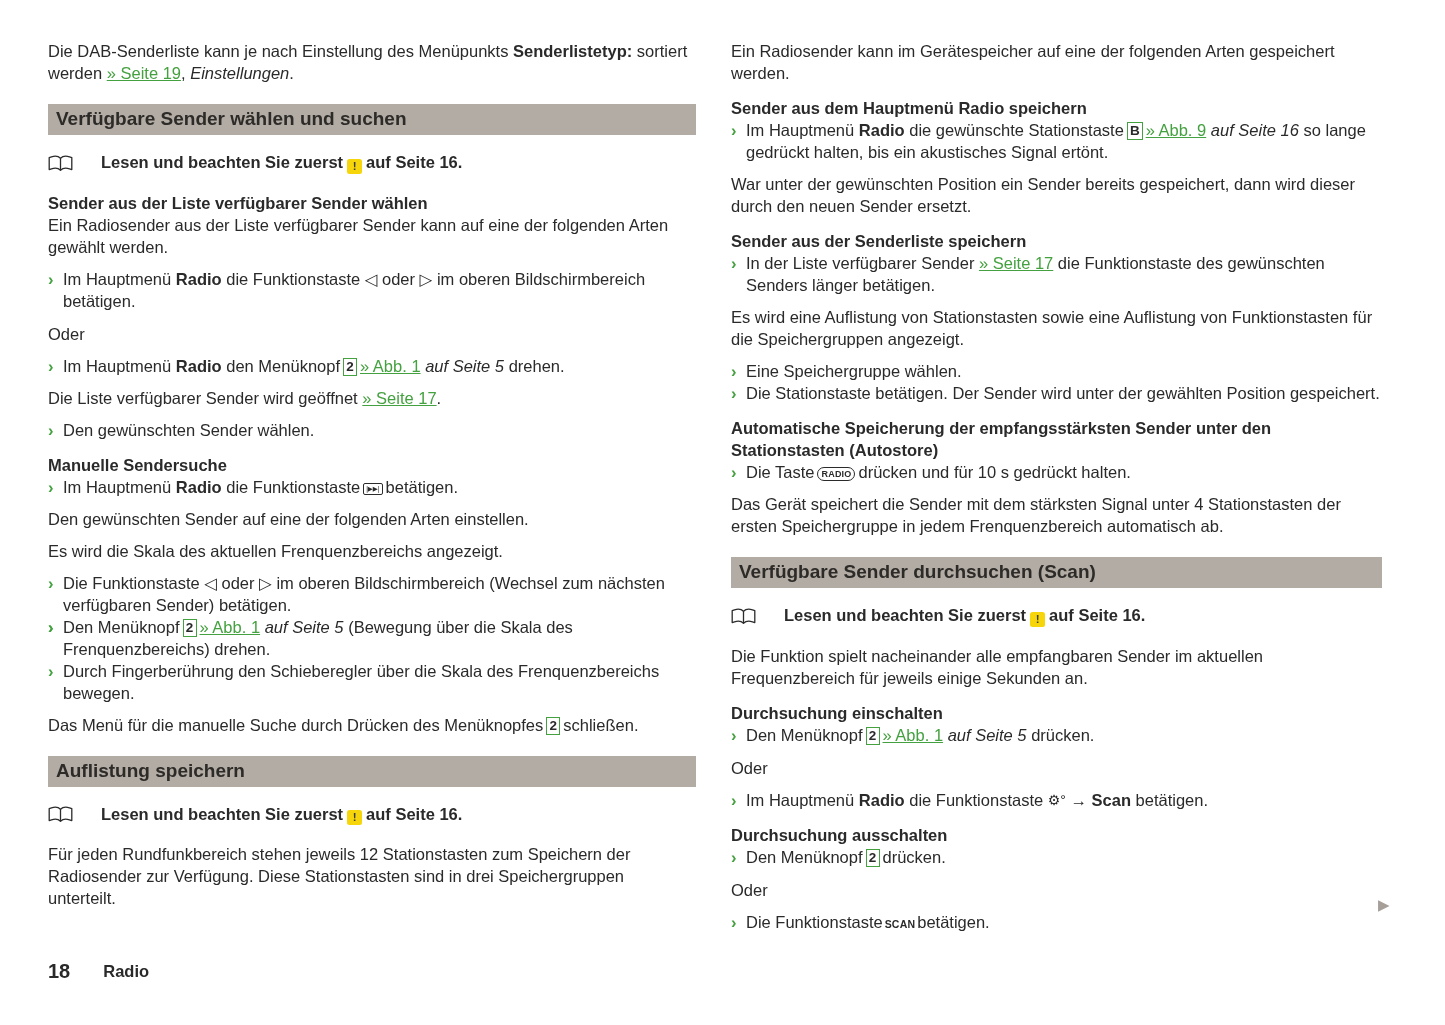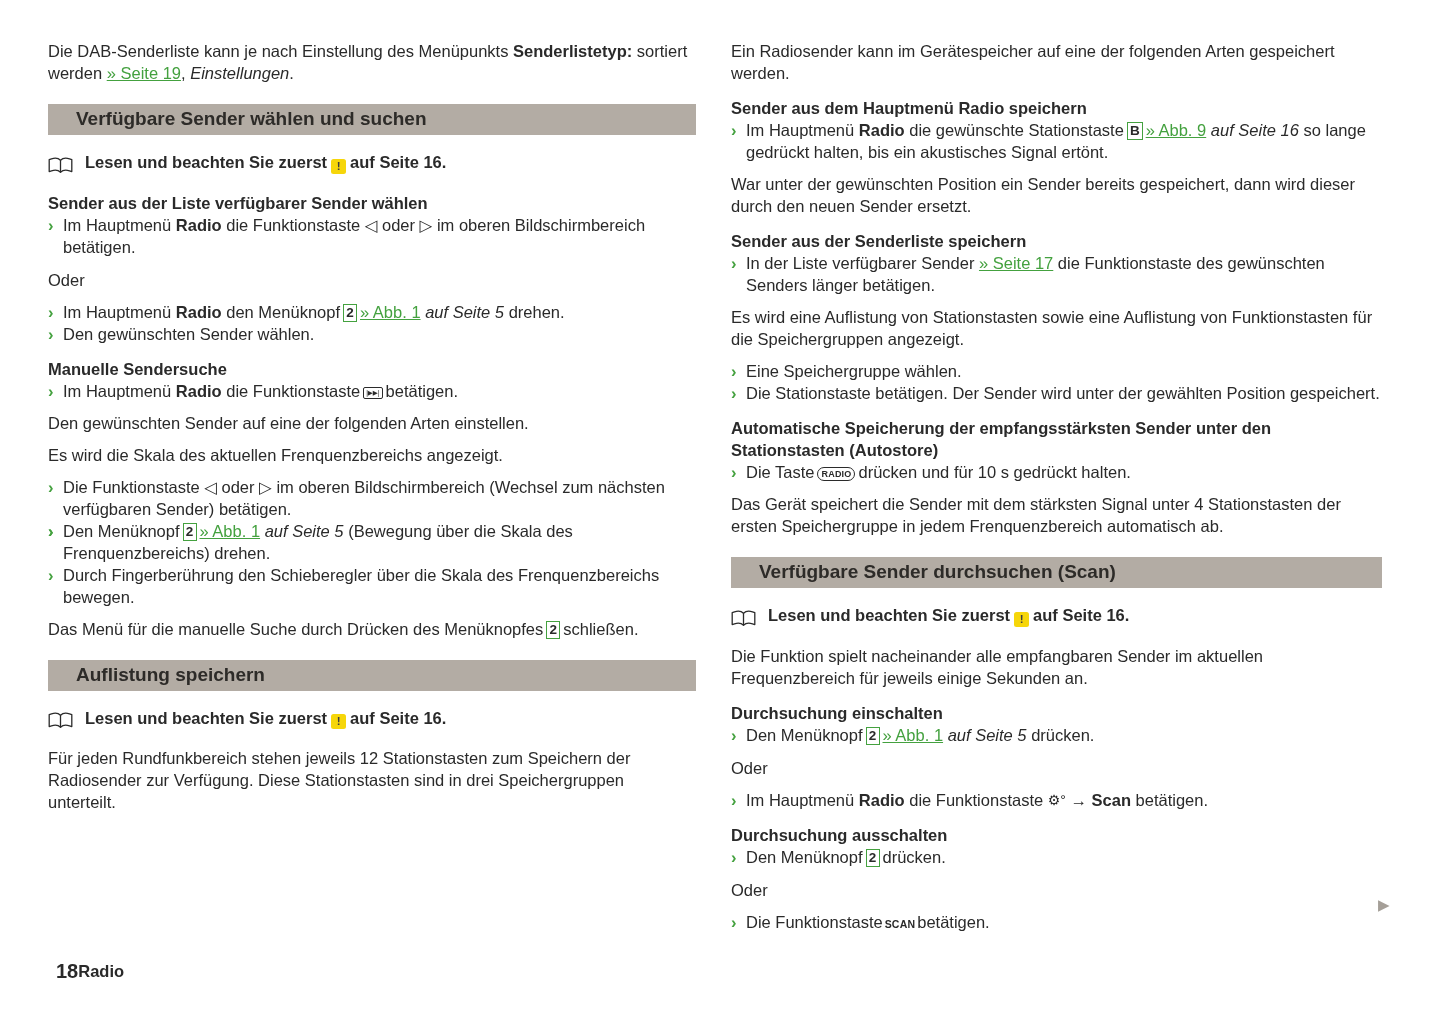--- a/index.html
+++ b/index.html
@@ -14,22 +14,22 @@
   .page{position:relative;width:1445px;height:1025px;background:#ffffff;overflow:hidden;
         font-size:16.5px;line-height:22px;}
   .col{position:absolute;top:40px;}
   .col-left{left:48px;width:648px;}
   .col-right{left:731px;width:651px;}
 
   .blk{margin:10px 0 0;}
   .blk:first-child{margin-top:0;}
 
   .blk-hbar{background:var(--barbg);color:#2d2b28;font-size:19px;line-height:24px;
-            font-weight:700;padding:3px 28px 4px;margin:20px 0 16px;}
-  .blk-note{display:flex;align-items:flex-end;gap:12px;font-weight:700;margin:16px 0 18px;}
+            font-weight:700;padding:3px 8px 4px;margin:20px 0 16px;}
+  .blk-note{display:flex;align-items:center;gap:28px;font-weight:700;margin:16px 0 18px;}
   .blk-note .book{flex:0 0 auto;margin-top:2px;}
   .blk-p{margin:10px 0 0;}
   .blk-hbold{font-weight:700;margin:13px 0 0;}
   .blk-oder{font-weight:400;margin:11px 0 0;}
   .blk-hbold + .blk-p{margin-top:0;}
   .blk-hbold + .blk-bullet{margin-top:0;}
   .blk-bullet{position:relative;padding-left:15px;margin-top:10px;}
   .blk-bullet + .blk-bullet{margin-top:0;}
   .bullet-mark{position:absolute;left:0;top:0;color:var(--green);font-weight:700;}
 
@@ -43,43 +43,45 @@
             border-radius:2.5px;font-weight:800;font-size:11.5px;line-height:15px;text-align:center;
             vertical-align:-1.5px;margin:0 4px;}
   .seg-rkey{display:inline-block;border:1.3px solid #2b2b2b;border-radius:7px;font-size:9px;
             font-weight:700;padding:1px 3px;letter-spacing:0.2px;vertical-align:1.5px;margin:0 3px;
             line-height:10px;}
   .seg-fkey{display:inline-block;border:1.2px solid #2b2b2b;border-radius:2px;font-size:6.5px;
             padding:1px 2px;line-height:8px;vertical-align:2px;margin:0 3px;}
   .seg-scan{font-weight:700;font-size:10.5px;letter-spacing:0.2px;margin:0 2px;}
   .seg-gear{font-size:14px;vertical-align:1px;}
 
-  .footer{position:absolute;left:56px;top:960px;display:flex;align-items:flex-start;}
+  .footer{position:absolute;left:48px;top:960px;display:flex;align-items:flex-start;gap:33px;}
   .page-number{font-size:20px;font-weight:700;}
   .footer-label{font-size:16.5px;font-weight:700;}
   .continuation{position:absolute;left:1378px;top:894px;font-size:15px;color:#a59f98;}
 </style>
 </head>
 <body>
 
 <div class="page">
   <div class="col col-left" id="col-left">
       <div class="blk blk-p"><span class="seg-n">Die DAB-Senderliste kann je nach Einstellung des Menüpunkts </span><span class="seg-b">Senderlistetyp:</span><span class="seg-n"> sortiert werden </span><span class="seg-g">» Seite 19</span><span class="seg-n">, </span><span class="seg-i">Einstellungen</span><span class="seg-n">.</span></div>
       <div class="blk blk-hbar">Verfügbare Sender wählen und suchen</div>
       <div class="blk blk-note">
         <svg class="book" width="25" height="17" viewBox="0 0 25 17" fill="none" stroke="#2b2b2b" stroke-width="1.3" stroke-linejoin="round">
           <path d="M12.5 3.2 C10.5 1.2 6.5 0.8 3.5 1.8 L1.2 2.6 L1.2 14.6 L3.5 13.8 C6.5 12.8 10.5 13.2 12.5 15.2 C14.5 13.2 18.5 12.8 21.5 13.8 L23.8 14.6 L23.8 2.6 L21.5 1.8 C18.5 0.8 14.5 1.2 12.5 3.2 Z"></path>
           <path d="M12.5 3.2 L12.5 15.2"></path>
         </svg>
         <span><span class="seg-b">Lesen und beachten Sie zuerst</span><span class="seg-warn">!</span><span class="seg-b">auf Seite 16.</span></span>
       </div>
       <div class="blk blk-hbold">Sender aus der Liste verfügbarer Sender wählen</div>
+      <div class="blk blk-p"><span class="seg-n">Ein Radiosender aus der Liste verfügbarer Sender kann auf eine der folgenden Arten gewählt werden.</span></div>
       <div class="blk blk-bullet"><span class="bullet-mark">›</span><span><span class="seg-n">Im Hauptmenü </span><span class="seg-b">Radio</span><span class="seg-n"> die Funktionstaste ◁ oder ▷ im oberen Bildschirmbereich betätigen.</span></span></div>
       <div class="blk blk-oder">Oder</div>
       <div class="blk blk-bullet"><span class="bullet-mark">›</span><span><span class="seg-n">Im Hauptmenü </span><span class="seg-b">Radio</span><span class="seg-n"> den Menüknopf</span><span class="seg-key">2</span><span class="seg-g">» Abb. 1</span><span class="seg-n"> </span><span class="seg-i">auf Seite 5</span><span class="seg-n"> drehen.</span></span></div>
+      <div class="blk blk-p"><span class="seg-n">Die Liste verfügbarer Sender wird geöffnet </span><span class="seg-g">» Seite 17</span><span class="seg-n">.</span></div>
       <div class="blk blk-bullet"><span class="bullet-mark">›</span><span><span class="seg-n">Den gewünschten Sender wählen.</span></span></div>
       <div class="blk blk-hbold">Manuelle Sendersuche</div>
       <div class="blk blk-bullet"><span class="bullet-mark">›</span><span><span class="seg-n">Im Hauptmenü </span><span class="seg-b">Radio</span><span class="seg-n"> die Funktionstaste</span><span class="seg-fkey">|▶▶|</span><span class="seg-n">betätigen.</span></span></div>
       <div class="blk blk-p"><span class="seg-n">Den gewünschten Sender auf eine der folgenden Arten einstellen.</span></div>
       <div class="blk blk-p"><span class="seg-n">Es wird die Skala des aktuellen Frenquenzbereichs angezeigt.</span></div>
       <div class="blk blk-bullet"><span class="bullet-mark">›</span><span><span class="seg-n">Die Funktionstaste ◁ oder ▷ im oberen Bildschirmbereich (Wechsel zum nächsten verfügbaren Sender) betätigen.</span></span></div>
       <div class="blk blk-bullet"><span class="bullet-mark">›</span></div>
       <div class="blk blk-bullet"><span class="bullet-mark">›</span><span><span class="seg-n">Den Menüknopf</span><span class="seg-key">2</span><span class="seg-g">» Abb. 1</span><span class="seg-n"> </span><span class="seg-i">auf Seite 5</span><span class="seg-n"> (Bewegung über die Skala des Frenquenzbereichs) drehen.</span></span></div>
       <div class="blk blk-bullet"><span class="bullet-mark">›</span><span><span class="seg-n">Durch Fingerberührung den Schieberegler über die Skala des Frenquenzbereichs bewegen.</span></span></div>
       <div class="blk blk-p"><span class="seg-n">Das Menü für die manuelle Suche durch Drücken des Menüknopfes</span><span class="seg-key">2</span><span class="seg-n">schließen.</span></div>

